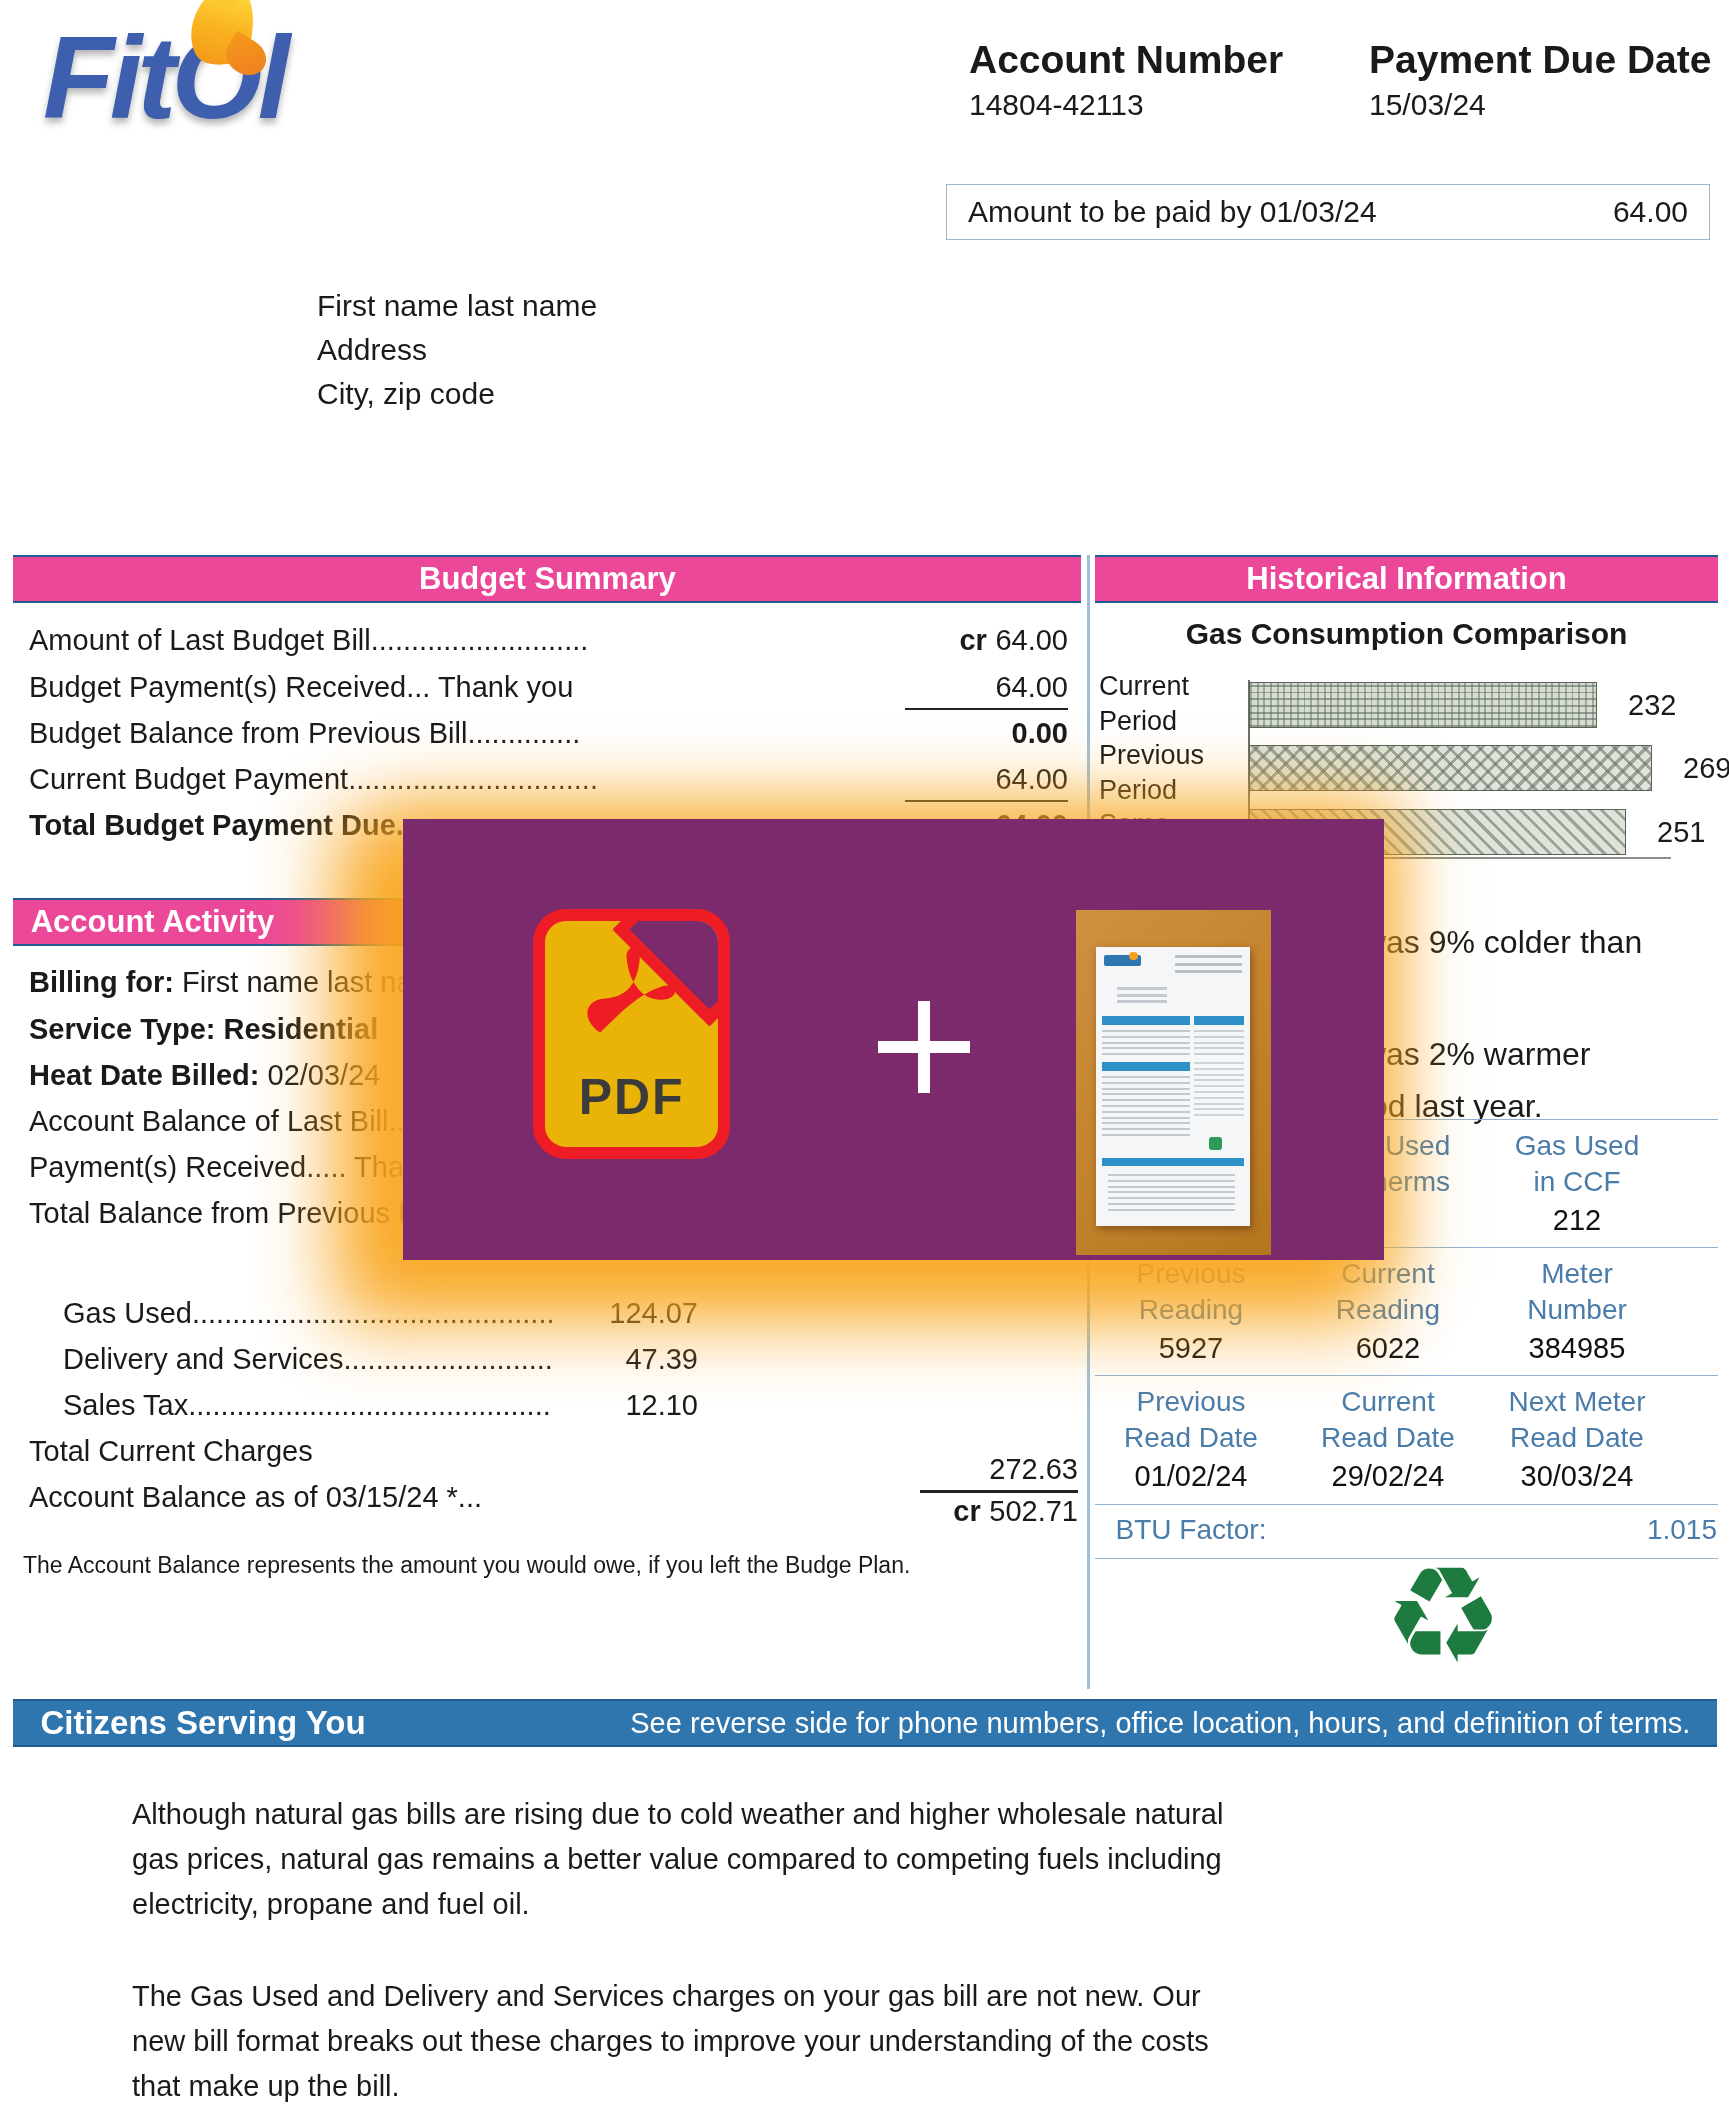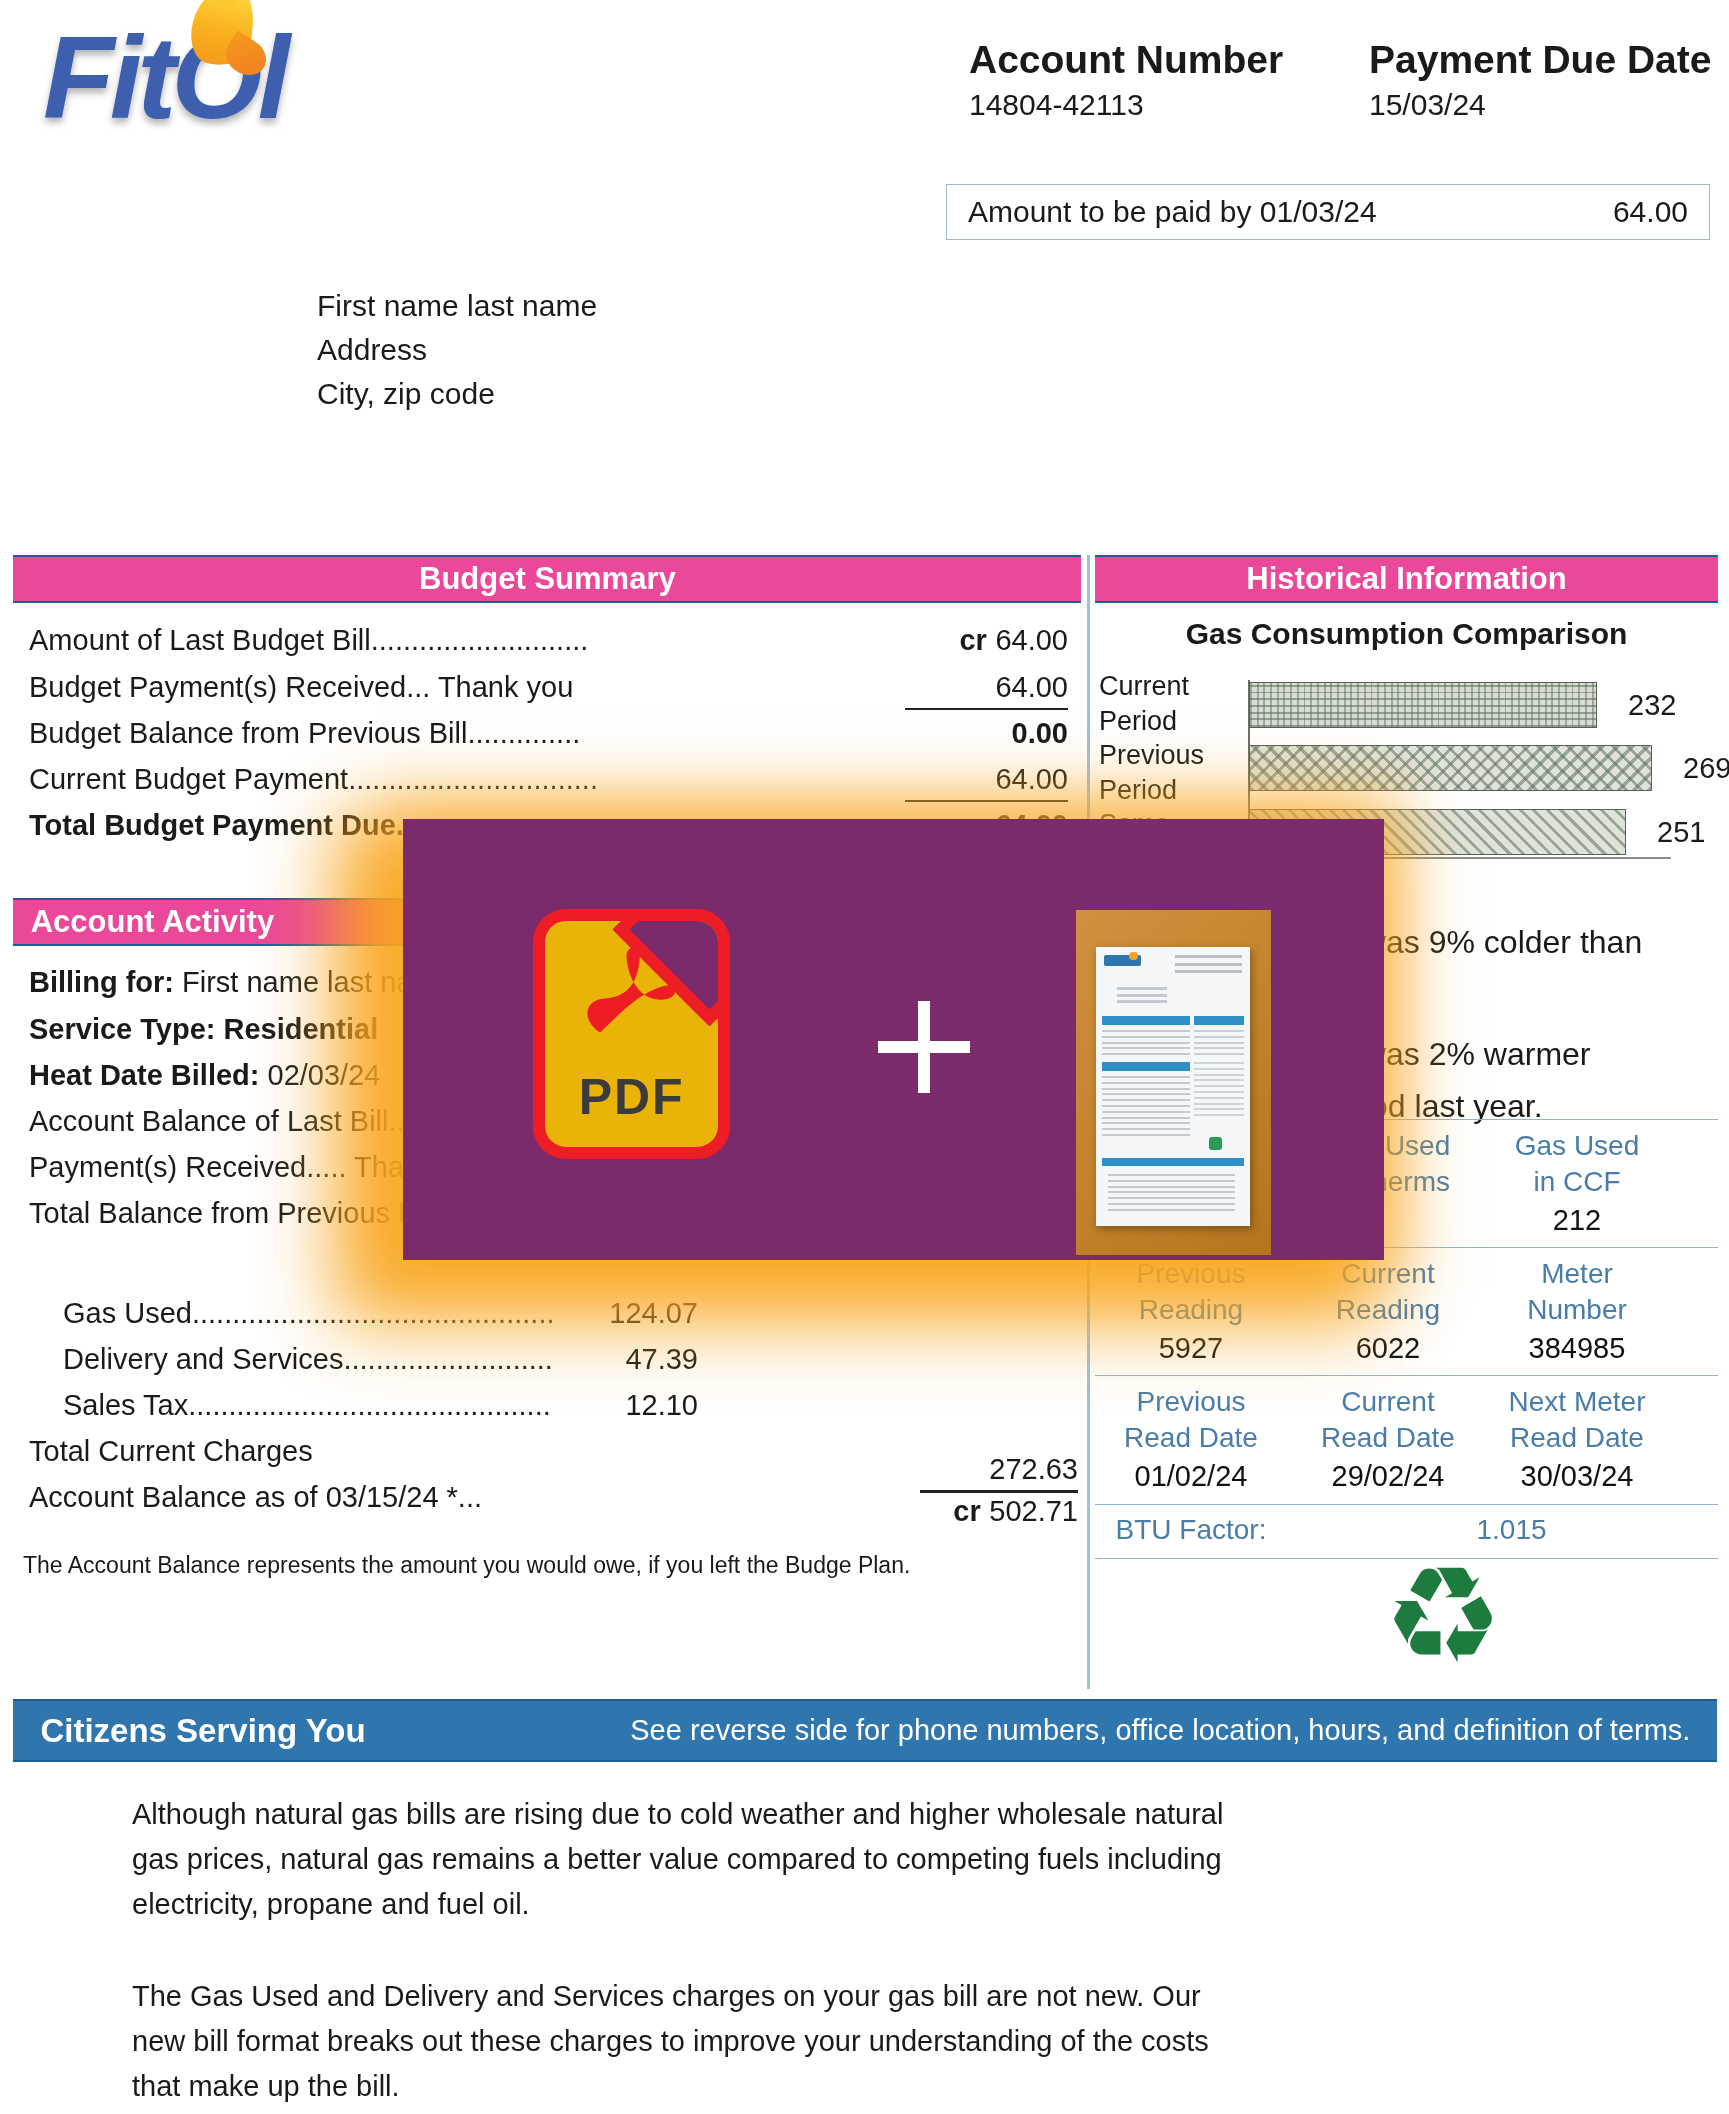--- a/index.html
+++ b/index.html
@@ -77,26 +77,26 @@
   
   .mtable{position:absolute;left:1095px;top:1119px;width:623px;border-top:1.9px solid #8fb4d4;}
   .tgroup{display:grid;grid-template-columns:192px 202px 229px;border-bottom:1.9px solid #8fb4d4;
       padding:7.7px 0 9.6px 0;}
   .tgroup .cell{text-align:center;font-size:28px;line-height:36px;}
   .tgroup .hd{color:#4a7ca9;}
   .tgroup .vl{color:#111;padding-top:1.9px;font-size:29px;}
   .tgroup .c3{padding-right:53px;}
   .btu-row{grid-template-columns:192px 430px;}
   .btu-row .cell{color:#4a7ca9;}
-  .btu-row .v{text-align:center;padding-left:19px;}
+  .btu-row .v{text-align:right;padding-left:19px;}
 
   .recycle{position:absolute;left:1383px;top:1549px;font-size:134px;line-height:1;color:#1e7b3f;}
 
   
-  .footbar{position:absolute;left:13.4px;top:1699px;width:1704px;height:63px;background:#3076ae;
+  .footbar{position:absolute;left:13.4px;top:1699px;width:1704px;height:48px;background:#3076ae;
       border-top:2.9px solid #1f5d90;border-bottom:2.9px solid #1f5d90;box-sizing:border-box;
       color:#fff;display:flex;align-items:center;justify-content:space-between;padding:0 27px;}
   .footbar .l{font-size:33px;font-weight:bold;}
   .footbar .r{font-size:29px;}
   .para{position:absolute;left:132px;width:1095px;font-size:29px;line-height:45px;}
 
   
   .overlay{position:absolute;left:403px;top:819px;width:981px;height:441px;background:#7b2a6c;
       z-index:10;box-shadow:-37px 31px 72px 31px rgba(248,166,30,.92),
                             0 0 58px 21px rgba(248,166,30,.5);}

